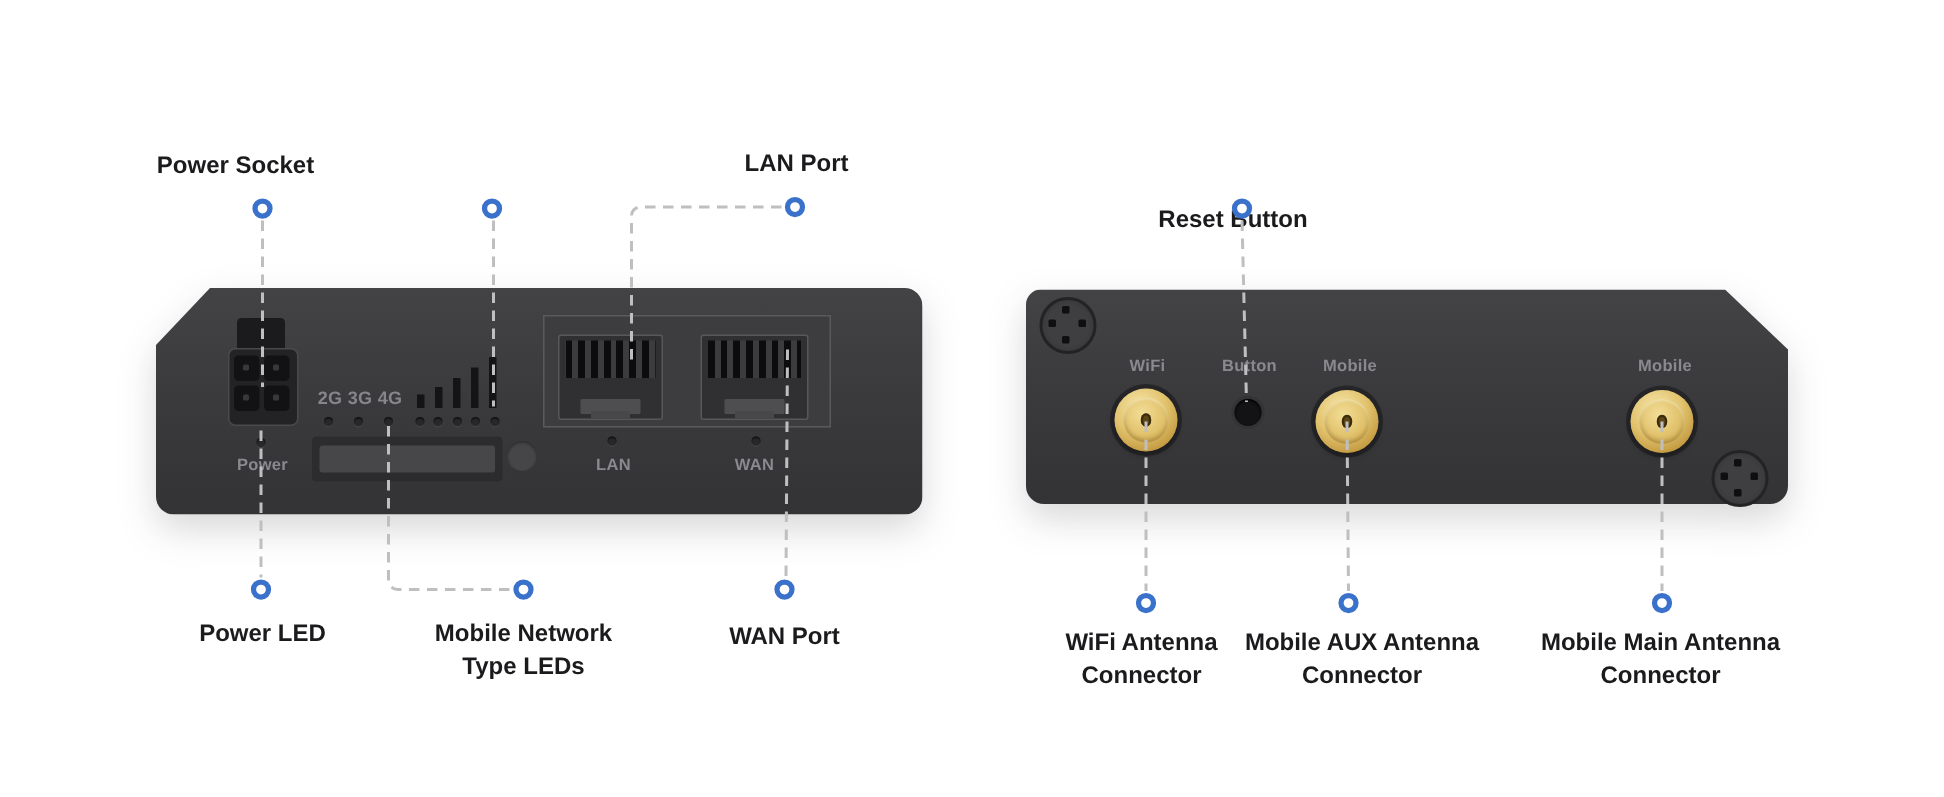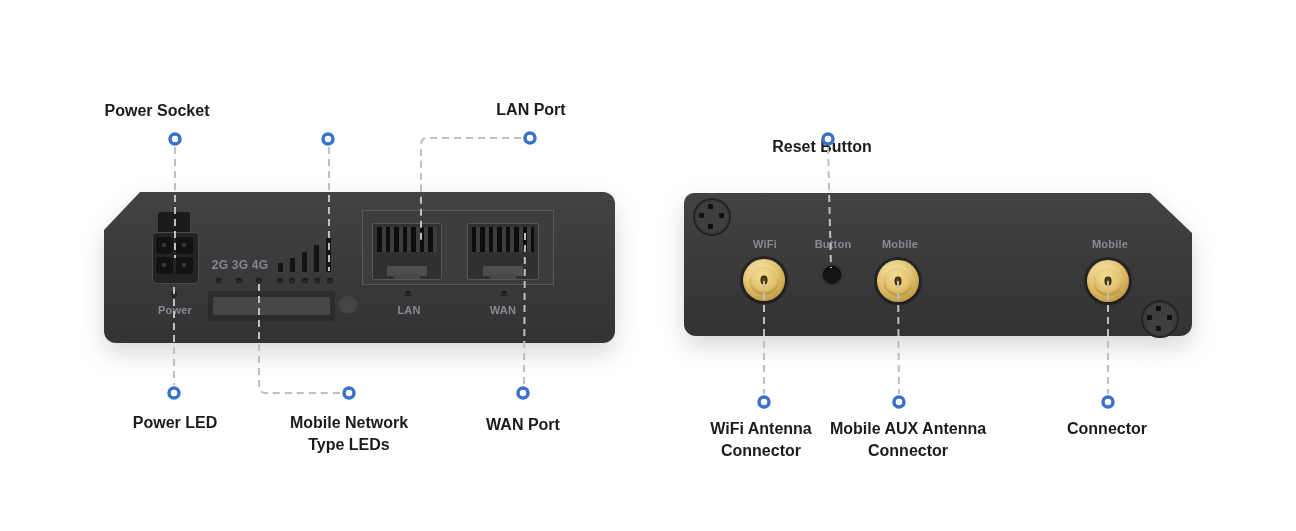--- a/index.html
+++ b/index.html
@@ -192,20 +192,21 @@
   </div>
   <div class="call-label" style="left:761px;top:418px;">
     <div>WiFi Antenna</div>
     <div>Connector</div>
   </div>
   <div class="call-label" style="left:908px;top:418px;">
     <div>Mobile AUX Antenna</div>
     <div>Connector</div>
   </div>
   <div class="call-label" style="left:1107px;top:418px;">
+    <div>Mobile Main Antenna</div>
     <div>Connector</div>
   </div>
 
   <svg class="overlay" width="1296" height="531" viewBox="0 0 1296 531">
     <g stroke="#bfbfc1" stroke-width="2" fill="none" stroke-dasharray="7 5">
       <path d="M175,147 V258"></path>
       <path d="M329,147 V271"></path>
       <path d="M521,138 H427 a6,6 0 0 0 -6,6 V243"></path>
       <path d="M828,147 L831,268"></path>
       <path d="M174,287 V385"></path>

